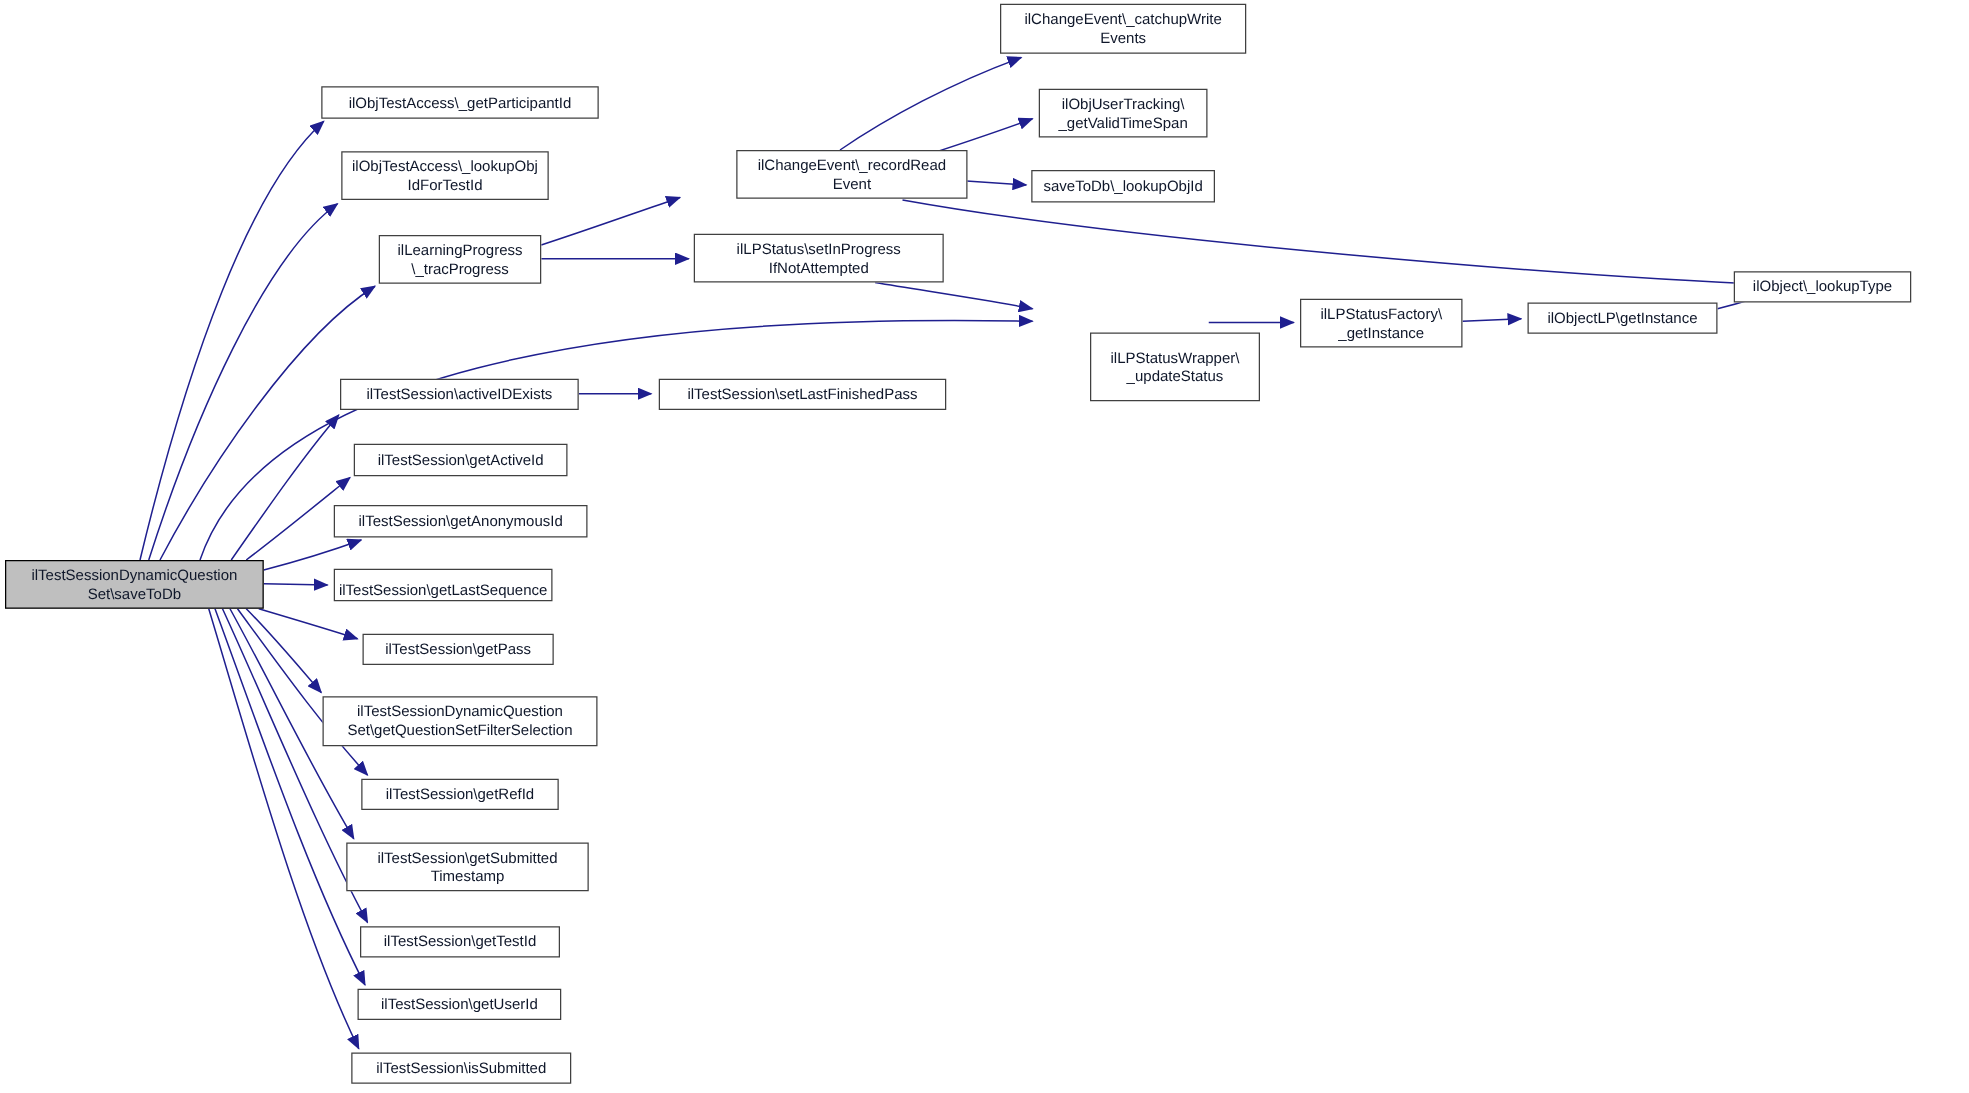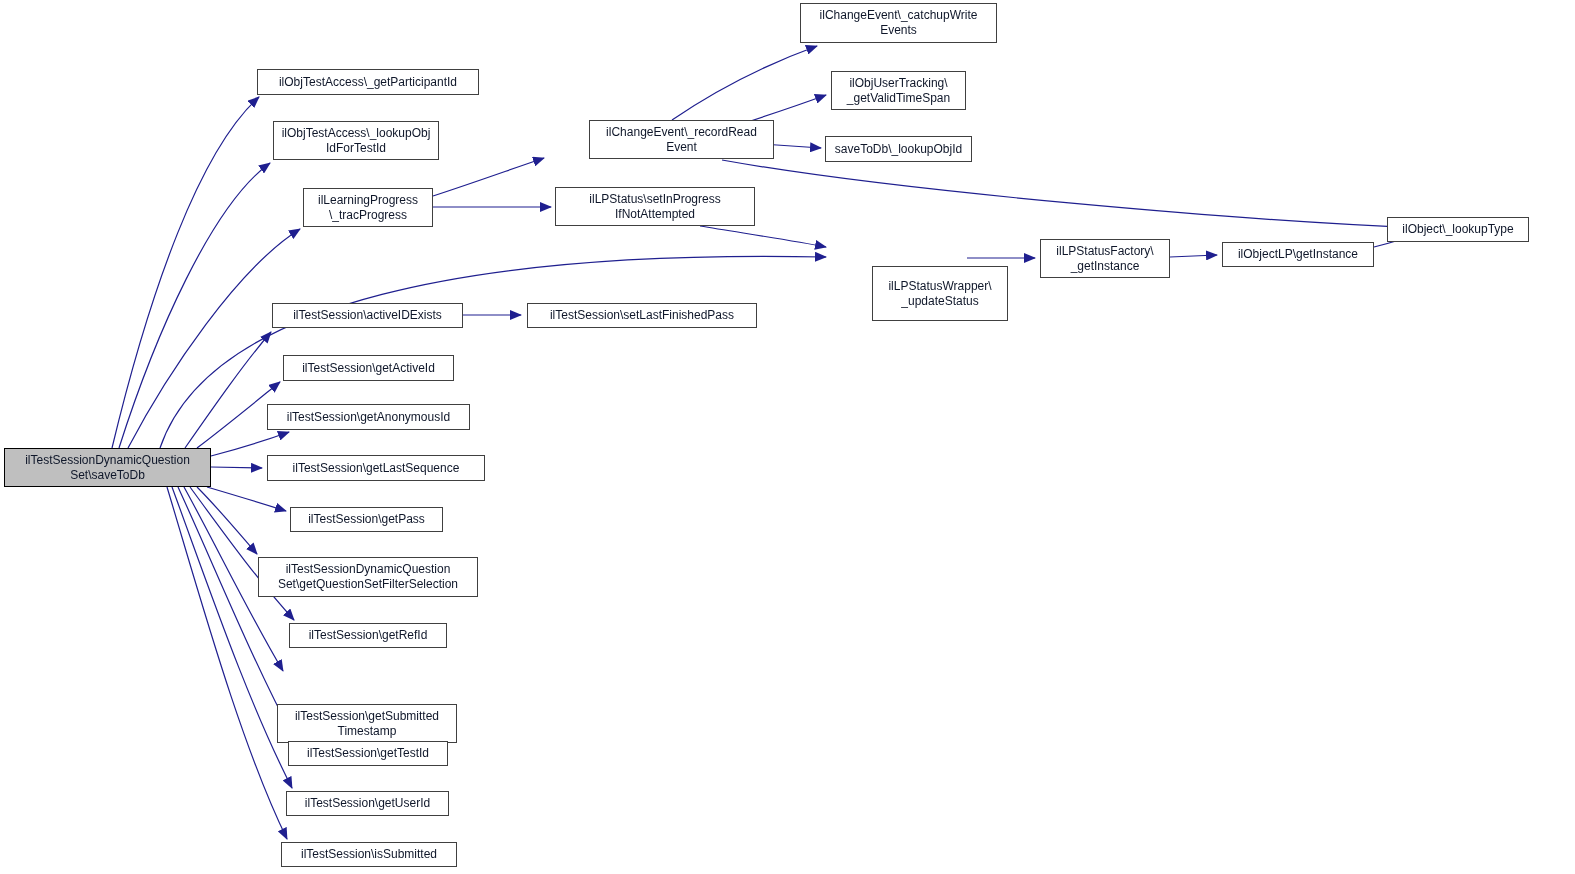--- a/index.html
+++ b/index.html
@@ -140,34 +140,34 @@
       </div>
       <div class="node" style="left: 527px; top: 303px; width: 230px; height: 25px;">
         <div class="line">ilTestSession\setLastFinishedPass</div>
       </div>
       <div class="node" style="left: 283px; top: 355px; width: 171px; height: 26px;">
         <div class="line">ilTestSession\getActiveId</div>
       </div>
       <div class="node" style="left: 267px; top: 404px; width: 203px; height: 26px;">
         <div class="line">ilTestSession\getAnonymousId</div>
       </div>
-      <div class="node" style="left: 267px; top: 455px; width: 218px; height: 26px;">
+      <div class="node" style="left: 267px; top: 455px; width: 175px; height: 26px; justify-content: flex-end;">
         <div class="line">ilTestSession\getLastSequence</div>
       </div>
       <div class="node" style="left: 290px; top: 507px; width: 153px; height: 25px;">
         <div class="line">ilTestSession\getPass</div>
       </div>
       <div class="node" style="left: 258px; top: 557px; width: 220px; height: 40px;">
         <div class="line">ilTestSessionDynamicQuestion</div>
         <div class="line">Set\getQuestionSetFilterSelection</div>
       </div>
       <div class="node" style="left: 289px; top: 623px; width: 158px; height: 25px; align-items: center;">
         <div class="line">ilTestSession\getRefId</div>
       </div>
-      <div class="node" style="left: 277px; top: 704px; width: 180px; height: 39px;">
+      <div class="node" style="left: 277px; top: 674px; width: 194px; height: 39px;">
         <div class="line">ilTestSession\getSubmitted</div>
         <div class="line">Timestamp</div>
       </div>
       <div class="node" style="left: 288px; top: 741px; width: 160px; height: 25px;">
         <div class="line">ilTestSession\getTestId</div>
       </div>
       <div class="node" style="left: 286px; top: 791px; width: 163px; height: 25px;">
         <div class="line">ilTestSession\getUserId</div>
       </div>
       <div class="node" style="left: 281px; top: 842px; width: 176px; height: 25px;">

